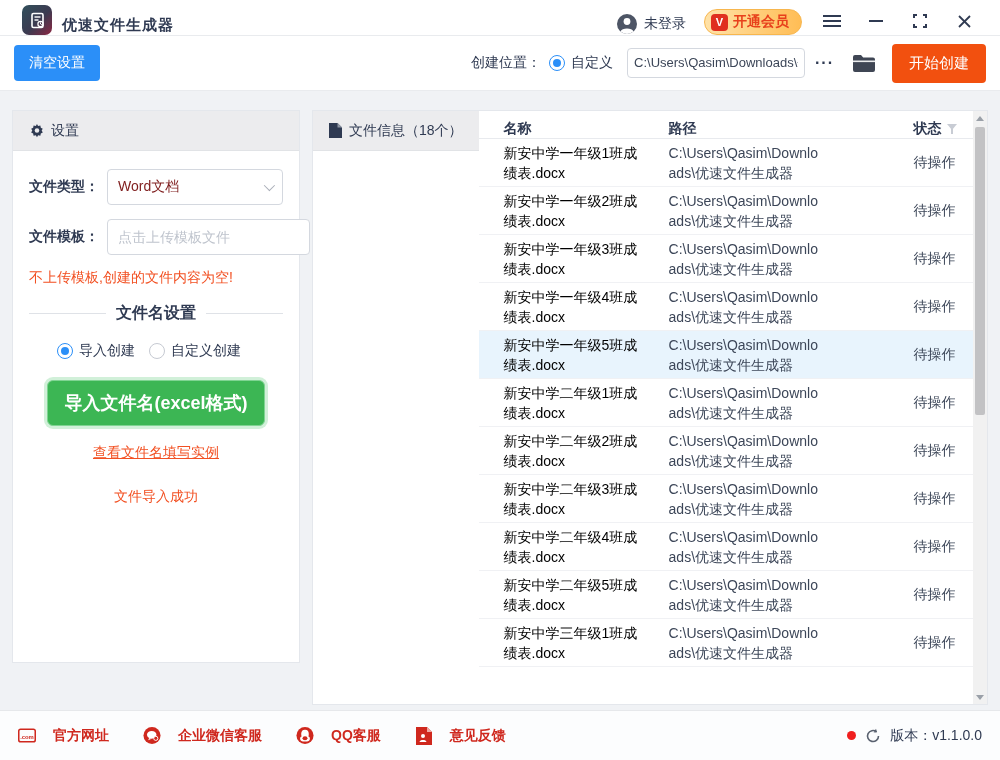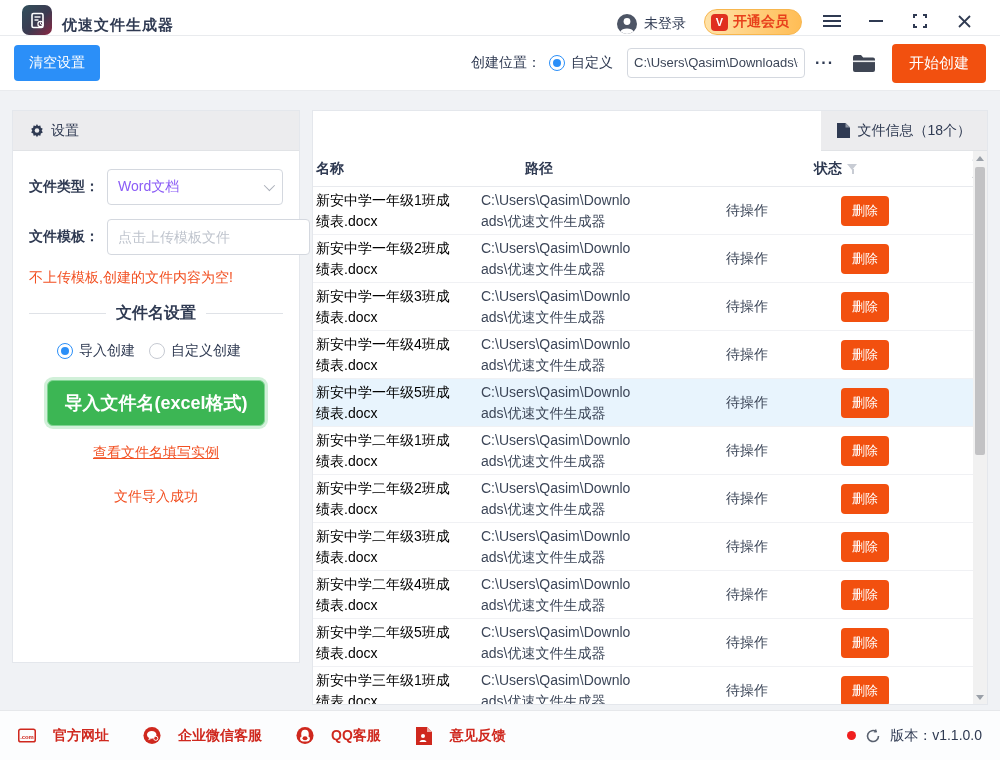--- a/index.html
+++ b/index.html
@@ -33,39 +33,39 @@
 
   
   .main { flex:1; background:#f0f2f5; display:flex; gap:12px; padding:19px 12px; align-items:flex-start; overflow:hidden; }
   .panel { background:#fff; border:1px solid #e4e7ec; }
   .panel-header { height:40px; background:#ececee; border-bottom:1px solid #e1e3e6; display:flex; align-items:center; padding:0 16px; font-size:14px; color:#2f3a52; gap:7px; }
 
   .left-panel { width:288px; height:553px; flex:0 0 auto; }
   .lp-body { padding:18px 16px; }
   .form-row { display:flex; align-items:center; margin-bottom:14px; }
   .form-label { font-size:14px; font-weight:bold; color:#2f3a52; margin-right:8px; white-space:nowrap; }
-  .select-box { flex:1; height:36px; border:1px solid #d4d8df; border-radius:4px; display:flex; align-items:center; padding:0 10px; font-size:14px; color:#8b5cf6; cursor:pointer; background:#fff; justify-content:space-between; }
+  .select-box { flex:1; height:36px; border:1px solid #d4d8df; border-radius:4px; display:flex; align-items:center; padding:0 10px; font-size:14px; color:#7f1d1d; cursor:pointer; background:#fff; justify-content:space-between; }
   .chev { width:8px; height:8px; border-right:1.5px solid #a9aeb8; border-bottom:1.5px solid #a9aeb8; transform:rotate(45deg) translateY(-2px); }
   .tpl-input { flex:1; height:36px; border:1px solid #d4d8df; border-radius:4px; font-size:14px; padding:0 10px; color:#3c4658; background:#fff; }
   .tpl-input::placeholder { color:#bfc4cd; }
   .folder-btn { background:none; border:none; cursor:pointer; margin-left:8px; display:flex; align-items:center; }
   .warn-text { text-align:left; font-size:14px; color:#f25022; margin:6px 0 16px; }
   .sec-title { display:flex; align-items:center; gap:10px; margin:6px 0 18px; }
   .sec-title .line { flex:1; height:1px; background:#dfe2e7; }
   .sec-title .txt { font-size:16px; font-weight:bold; color:#2f3a52; }
   .radio-row { display:flex; align-items:center; justify-content:center; margin-bottom:20px; }
   .btn-green-wrap { text-align:center; margin-bottom:18px; }
   .btn-green { background:#3cb654; color:#fff; font-size:18px; font-weight:bold; border:1px solid #7fd492; border-radius:6px; padding:10px 16px; cursor:pointer; box-shadow:0 0 0 3px rgba(90,200,120,.28); }
   .link-orange { display:block; text-align:center; font-size:14px; color:#f25022; text-decoration:underline; margin-bottom:26px; cursor:pointer; }
   .status-orange { text-align:center; font-size:14px; color:#f25022; }
 
   
-  .right-panel { flex:1; height:595px; display:flex; flex-direction:column; overflow:hidden;align-items:flex-end; }
+  .right-panel { flex:1; height:595px; display:flex; overflow:hidden; }
   .table-area { position:relative; flex:1; overflow:hidden; }
-  .thead { display:grid; grid-template-columns:165px 245px 115px 1fr; padding-left:25px; height:36px; align-items:center; border-bottom:1px solid #e8eaee;gap:44px; }
+  .thead { display:grid; grid-template-columns:165px 245px 115px 1fr; padding-left:25px; height:28px; align-items:center; border-bottom:1px solid #e8eaee; }
   .thead .th { font-size:14px; font-weight:bold; color:#2f3a52; display:flex; align-items:center; gap:5px; }
   .rows { overflow:hidden; height:559px; }
   .trow { display:grid; grid-template-columns:165px 245px 115px 1fr; padding-left:25px; height:48px; align-items:center; border-bottom:1px solid #f0f1f4; background:#fff; }
   .trow.highlight { background:#e8f4fd; }
   .cell-name { font-size:14px; color:#000000; max-width:138px; line-height:1.45; word-break:break-all; }
   .cell-path { font-size:14px; color:#3c4658; max-width:152px; line-height:1.45; word-break:break-all; }
   .cell-status { font-size:14px; color:#3c4658; }
   .btn-del { background:#f2500f; color:#fff; font-size:13px; border:none; border-radius:4px; padding:6px 11px; cursor:pointer; }
   .funnel { width:11px; height:10px; position:relative; display:inline-block; }
   .funnel::before { content:""; position:absolute; top:0; left:0; border-left:5.5px solid transparent; border-right:5.5px solid transparent; border-top:6px solid #c8ccd4; }

